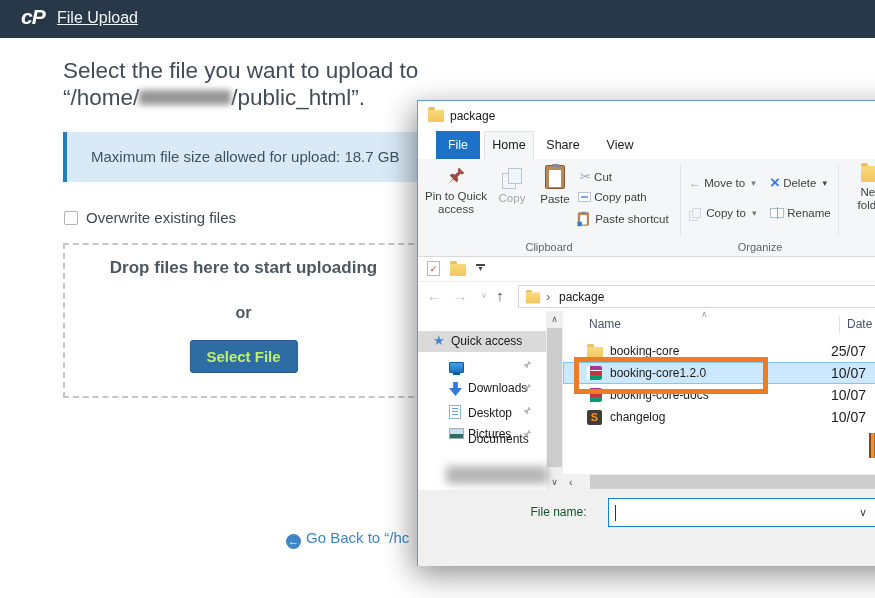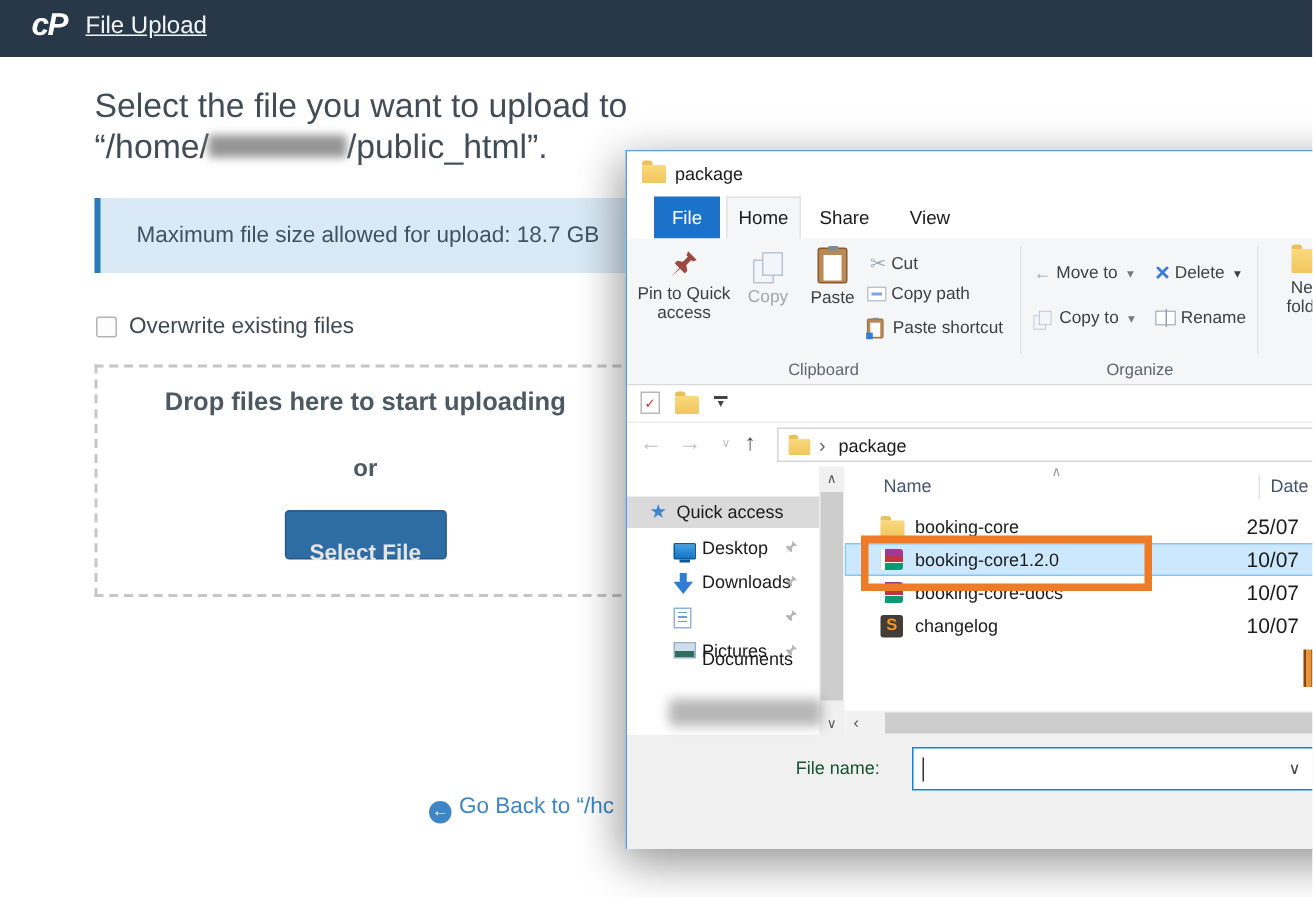--- a/index.html
+++ b/index.html
@@ -18,21 +18,21 @@
   .notice { position:absolute; left:63px; top:132px; width:620px; height:50px; background:var(--notice_bg); border-left:4px solid var(--notice_border); }
   .notice-text { position:absolute; left:24px; top:0; line-height:50px; font-size:15px; color:#3f5262; }
 
   .overwrite-row { position:absolute; left:64px; top:208px; height:18px; }
   .cp-checkbox { position:absolute; left:0; top:3px; width:14px; height:14px; background:#fdfdfd; border:1px solid #b3b3b3; border-radius:2px; }
   .overwrite-label { position:absolute; left:22px; top:1px; font-size:15px; color:#3e4953; white-space:nowrap; }
 
   .dropzone { position:absolute; left:63px; top:243px; width:361px; height:155px; border:2px dashed #c6c6c6; text-align:center;font-weight:bold; }
   .dz-line1 { position:absolute; left:0; top:13px; width:100%; font-size:17px; color:#4c5862; }
   .dz-or { position:absolute; left:0; top:59px; width:100%; font-size:16px; color:#4c5862; }
-  .select-file-btn { position:absolute; left:50%; transform:translateX(-50%); top:95px; height:33px; padding:12px 16px; background:var(--primary_button); border:1px solid #28598a; border-radius:3px; color:#e5e5e5; font-size:15px; line-height:31px; white-space:nowrap; }
+  .select-file-btn { position:absolute; left:50%; transform:translateX(-50%); top:95px; height:33px; padding:0 16px; background:var(--primary_button); border:1px solid #28598a; border-radius:3px; color:#bef264; font-size:15px; line-height:31px; white-space:nowrap; }
 
   .goback { position:absolute; left:286px; top:529px; height:18px; color:var(--link_blue); font-size:15px; white-space:nowrap; }
   .goback-icon { display:inline-block; width:15px; height:15px; background:var(--link_blue); border-radius:50%; color:#fff; font-size:11px; line-height:15px; text-align:center; vertical-align:-2px; margin-right:5px; }
 
   
   .explorer { position:absolute; left:417px; top:100px; width:560px; height:466px; background:#fff; border:1px solid var(--window_border); box-shadow:0 10px 30px rgba(0,0,0,.35), -10px 4px 24px rgba(0,0,0,.12); z-index:10; font-size:12px; color:#1a1a1a; }
   .ex-titlebar { position:absolute; left:0; top:0; right:0; height:30px; background:#fff; }
   .ex-title { position:absolute; left:32px; top:8px; font-size:12px; }
   .ex-tabsrow { position:absolute; left:0; top:30px; right:0; height:28px; background:#fff; }
   .ex-tab { position:absolute; top:0; height:28px; line-height:28px; text-align:center; font-size:12.5px; color:#1a1a1a; }
@@ -266,21 +266,21 @@
       </div>
     </div>
 
     <div class="ex-main">
       <div class="navpane">
         <div class="np-row np-qa" style="top:20px;">
           <span class="np-icon ic-star" style="left:15px;top:3px;">★</span>
           <span class="np-label" style="left:33px;">Quick access</span>
         </div>
         <div id="dyn-sidebar">
-            <div class="np-row" style="top: 44px;"><span class="np-icon ic-monitor" style="left: 31px;"></span><span class="np-label" style="left: 50px;">Desktop</span><span class="np-pin">
+            <div class="np-row" style="top: 44px;"><span class="np-icon ic-monitor" style="left: 31px;"></span><span class="np-label" style="left: 50px; margin-top: 48px;">Desktop</span><span class="np-pin">
                 <svg class="pin" width="10" height="10" viewBox="0 0 16 16">
                   <path fill="#9b9b9b" d="M10.2 1.2 14.8 5.8 12.7 6.7 11.9 5.9 9.2 8.6 9.8 11.6 8.4 13 5.5 10.1 1.2 14.8 5.9 10.5 3 7.6 4.4 6.2 7.4 6.8 10.1 4.1 9.3 3.3z"></path>
                 </svg>
               </span></div>
             <div class="np-row" style="top: 67px;">
               <span class="np-icon ic-down-arrow" style="left: 31px;"></span>
               <span class="np-label" style="left: 50px;">Downloads</span>
               <span class="np-pin">
                 <svg class="pin" width="10" height="10" viewBox="0 0 16 16">
                   <path fill="#9b9b9b" d="M10.2 1.2 14.8 5.8 12.7 6.7 11.9 5.9 9.2 8.6 9.8 11.6 8.4 13 5.5 10.1 1.2 14.8 5.9 10.5 3 7.6 4.4 6.2 7.4 6.8 10.1 4.1 9.3 3.3z"></path>

